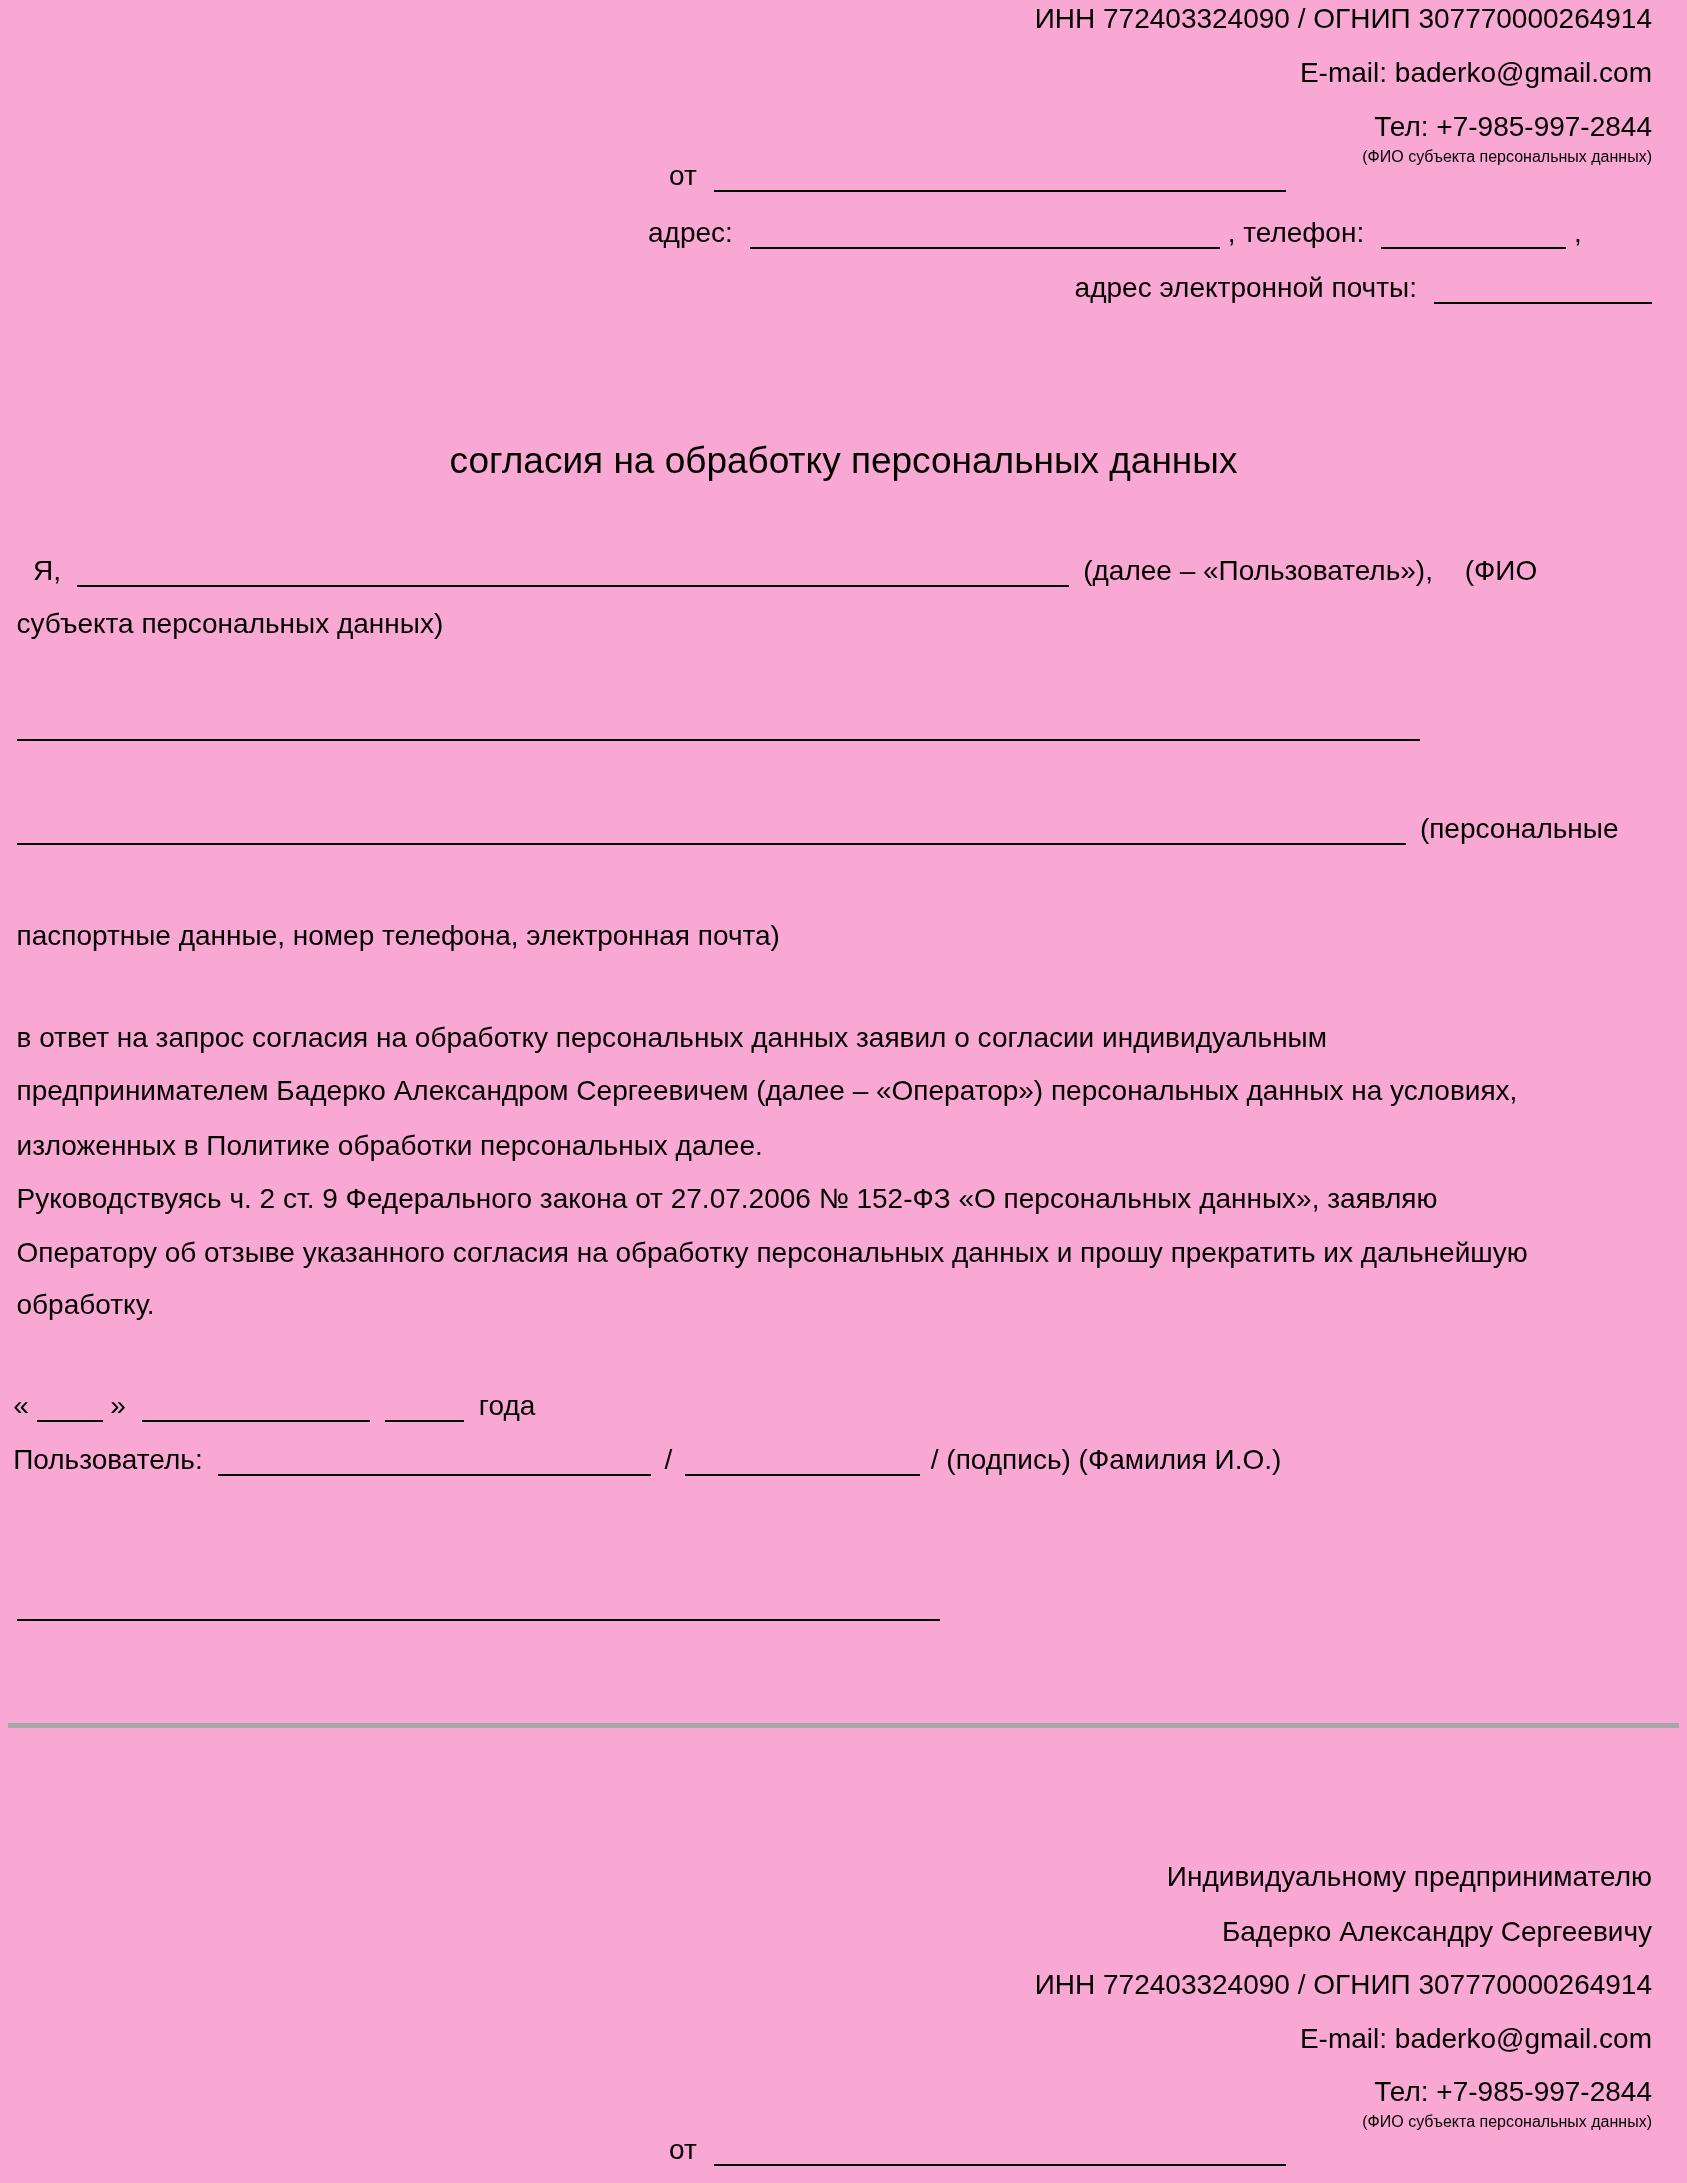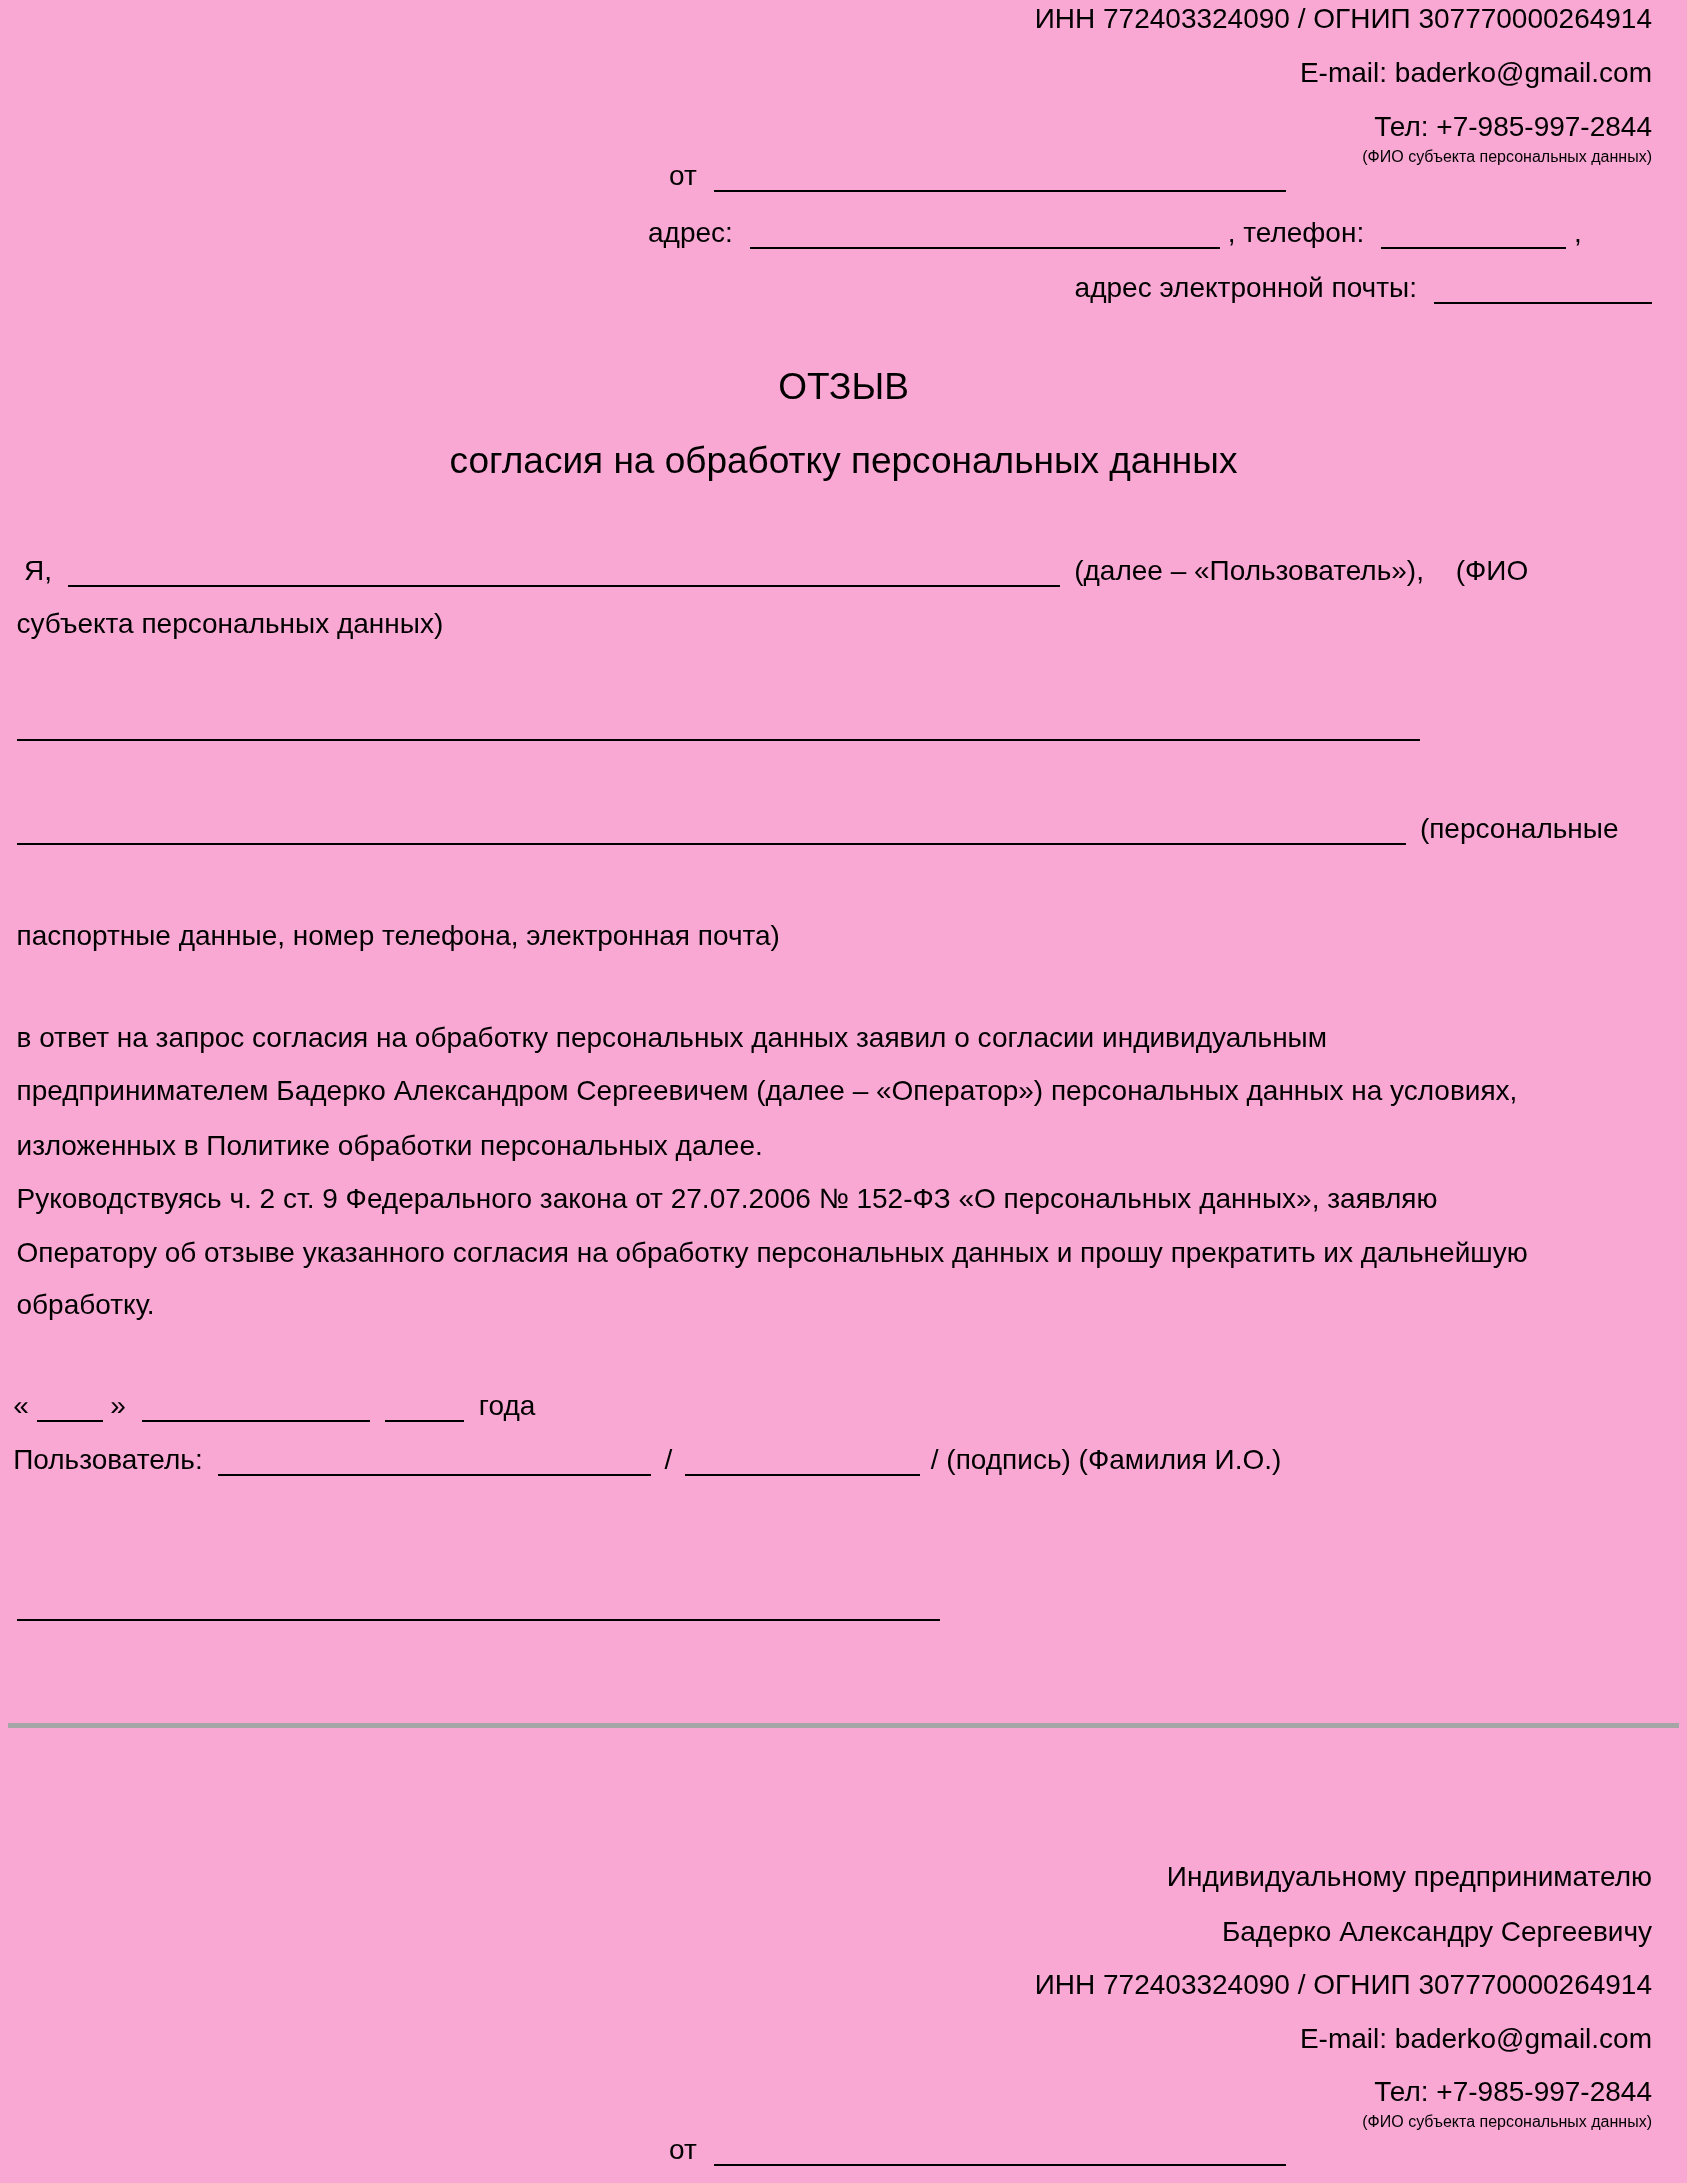--- a/index.html
+++ b/index.html
@@ -54,24 +54,23 @@
     <span>, телефон:</span>
     <span class="blank" style="width:185px;margin-left:9.3px"></span>
     <span>,</span>
   </div>
 
   <div class="row right" style="top:273px">
     <span>адрес электронной почты:</span>
     <span class="blank" style="width:218px;margin-left:9.3px"></span>
   </div>
 
-  <div class="row center title-size" style="top:368px">ОТЗЫВ</div>
   <div class="row center title-size" style="top:442px">согласия на обработку персональных данных</div>
 
-  <div class="row" style="top:556px;left:24px">
+  <div class="row" style="top:556px;left:33px">
     <span>Я,</span>
     <span class="blank" style="width:992px;margin-left:8px"></span>
     <span style="margin-left:6.6px">(далее – «Пользователь»),</span>
     <span style="margin-left:24px">(ФИО</span>
   </div>
   <div class="row" style="top:609px;left:16.5px">субъекта персональных данных)</div>
 
   <div class="row" style="top:710px;left:16.5px">
     <span class="blank" style="width:1403px"></span>
   </div>

